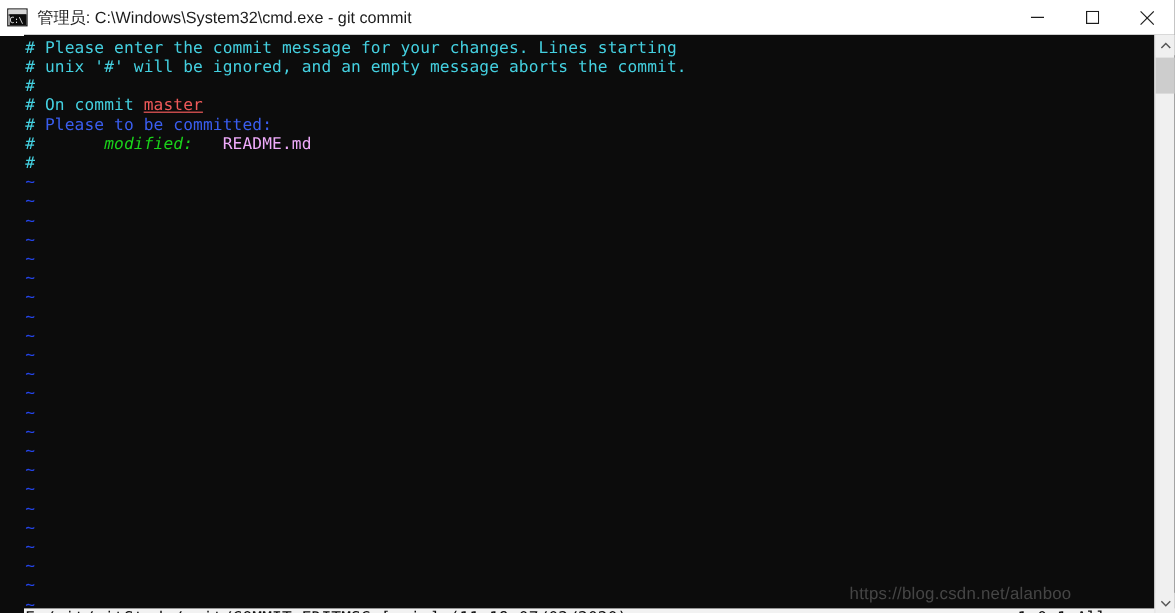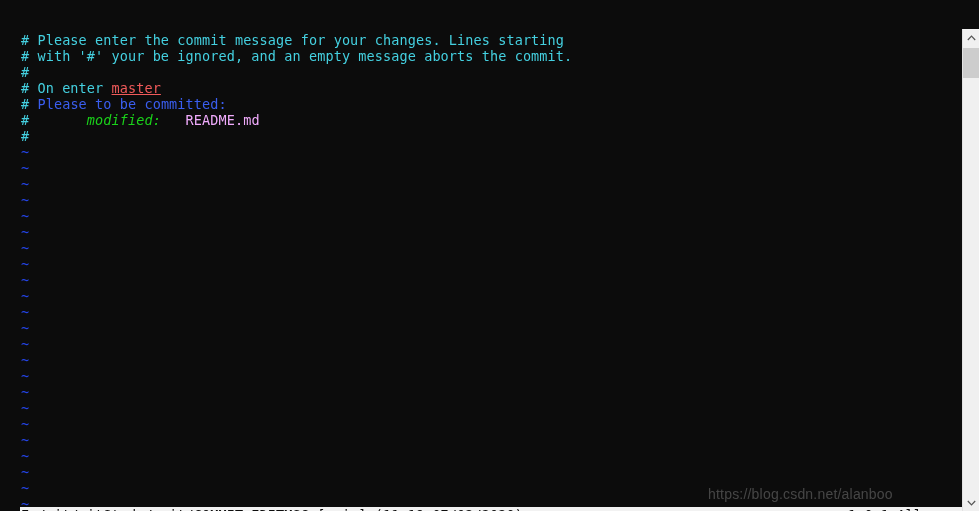--- a/index.html
+++ b/index.html
@@ -201,27 +201,50 @@
     width: 16px;
     height: 30px;
     background: #cdcdcd;
   }
 </style>
 </head>
 <body>
 
 <div id="window">
 
+  <div id="titlebar">
+    <div id="title-left">
+      <div id="app-icon"></div>
+      <span id="title-text">管理员: C:\Windows\System32\cmd.exe - git  commit</span>
+    </div>
+
+    <div class="win-btn">
+      <svg width="11" height="11" viewBox="0 0 11 11">
+        <line x1="0" y1="5.5" x2="11" y2="5.5" stroke="#1c1c1c" stroke-width="1"></line>
+      </svg>
+    </div>
+    <div class="win-btn">
+      <svg width="11" height="11" viewBox="0 0 11 11">
+        <rect x="0.5" y="0.5" width="10" height="10" fill="none" stroke="#1c1c1c" stroke-width="1"></rect>
+      </svg>
+    </div>
+    <div class="win-btn">
+      <svg width="12" height="12" viewBox="0 0 12 12">
+        <line x1="0.5" y1="0.5" x2="11.5" y2="11.5" stroke="#1c1c1c" stroke-width="1"></line>
+        <line x1="11.5" y1="0.5" x2="0.5" y2="11.5" stroke="#1c1c1c" stroke-width="1"></line>
+      </svg>
+    </div>
+  </div>
 
   <div id="terminal">
     <div id="buffer">
         <div class="line"><span class="c-comment"># Please enter the commit message for your changes. Lines starting</span></div>
-        <div class="line"><span class="c-comment"># with '#' your be ignored, and an empty message aborts the commit.</span></div>
+        <div class="line"><span class="c-comment"># unix '#' will be ignored, and an empty message aborts the commit.</span></div>
         <div class="line"><span class="c-comment">#</span></div>
-        <div class="line"><span class="c-comment"># On enter </span><span class="c-branch">master</span></div>
+        <div class="line"><span class="c-comment"># On commit </span><span class="c-branch">master</span></div>
         <div class="line"><span class="c-comment"># </span><span class="c-header">Please to be committed:</span></div>
         <div class="line"><span class="c-comment">#       </span><span class="c-added">modified:</span><span class="c-comment">   </span><span class="c-file">README.md</span></div>
         <div class="line"><span class="c-comment">#</span></div>
         <div class="line"><span class="c-tilde">~</span></div>
         <div class="line"><span class="c-tilde">~</span></div>
         <div class="line"><span class="c-tilde">~</span></div>
         <div class="line"><span class="c-tilde">~</span></div>
         <div class="line"><span class="c-tilde">~</span></div>
         <div class="line"><span class="c-tilde">~</span></div>
         <div class="line"><span class="c-tilde">~</span></div>

